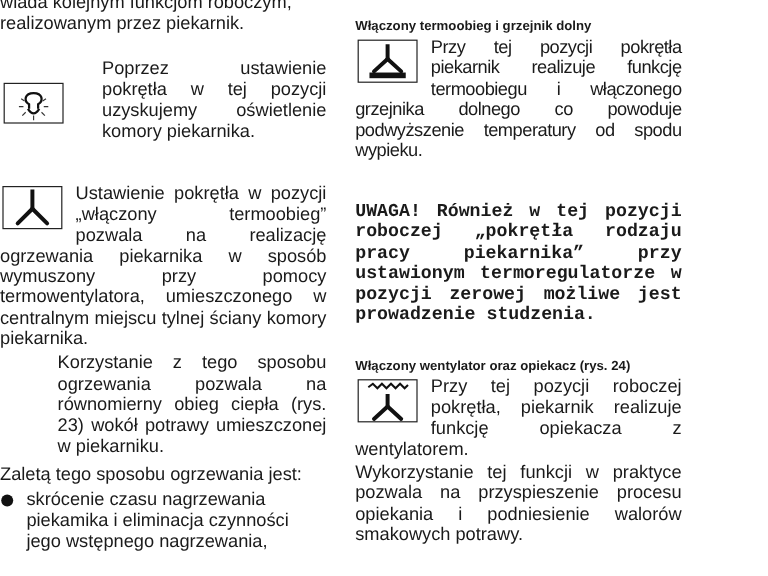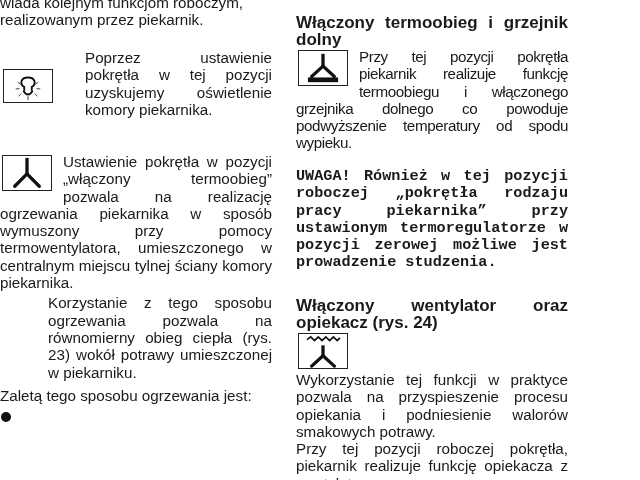--- a/index.html
+++ b/index.html
@@ -5,21 +5,21 @@
   html, body { margin:0; padding:0; }
   body {
     width:640px; height:480px; overflow:hidden; background:#ffffff;
     font-family:"Liberation Sans", sans-serif; color:#1a1a1a;
     position:relative;
   }
   .col { position:absolute; top:0; width:272px; font-size:15.2px; line-height:17.3px; }
   .col.left { left:0; }
   .col.right { left:296px; width:272px; }
   p { margin:0; text-align:justify; }
-  .h { font-weight:bold; font-size:17px; line-height:17px; margin:0; }
+  .h { font-weight:bold; font-size:11px; line-height:17px; margin:0; }
   .section { position:absolute; left:0; width:100%; }
   .icon-box {
     float:left; width:50px; height:34px; border:1.5px solid #222; margin:3px 12px 2px 2px;
     box-sizing:border-box; position:relative;
   }
   .icon-box svg { position:absolute; left:0; top:0; width:100%; height:100%; }
   .bullet-list { list-style:none; margin:0; padding:0; }
   .bullet-list li { position:relative; padding-left:22px; text-align:left; }
   .bullet-list li .dot {
     position:absolute; left:1px; top:4px; width:10px; height:10px; border-radius:50%; background:#111;
@@ -61,20 +61,21 @@
         <line x1="25" y1="19" x2="12" y2="32" stroke="#111" stroke-width="3.5" stroke-linecap="round"></line>
         <line x1="25" y1="19" x2="38" y2="32" stroke="#111" stroke-width="3.5" stroke-linecap="round"></line>
       </svg>
     </div>
     <p>Ustawienie pokrętła w pozycji „włączony termoobieg” pozwala na realizację ogrzewania piekarnika w sposób wymuszony przy pomocy termowentylatora, umieszczonego w centralnym miejscu tylnej ściany komory piekarnika.</p>
     <p style="margin-top:3px;margin-left:48px;">Korzystanie z tego sposobu ogrzewania pozwala na równomierny obieg ciepła (rys. 23) wokół potrawy umieszczonej w piekarniku.</p>
     <p style="margin-top:6px;text-align:left;">Zaletą tego sposobu ogrzewania jest:</p>
     <ul class="bullet-list" style="margin-top:4px;">
       <li>
         <span class="dot"></span>
+        <span>skrócenie czasu nagrzewania piekamika i eliminacja czynności jego wstępnego nagrzewania,</span>
       </li>
     </ul>
   </div>
 </div>
 
 <div class="col right">
 
   <div class="section" style="top:14px;">
     <div class="h" style="text-align:justify;">Włączony  termoobieg  i  grzejnik dolny</div>
     <div class="icon-box" style="margin-top:2px;margin-left:2px;margin-right:11px;height:36px;">
@@ -95,16 +96,16 @@
   <div class="section" style="top:297px;">
     <div class="h" style="text-align:justify;">Włączony   wentylator oraz opiekacz (rys. 24)</div>
     <div class="icon-box" style="margin-top:2px;margin-left:2px;margin-right:11px;height:36px;">
       <svg viewBox="0 0 50 36">
         <polyline points="8,6 12,3 16,7 20,3 24,7 28,3 32,7 36,3 40,7 43,4" fill="none" stroke="#111" stroke-width="1.8"></polyline>
         <line x1="25" y1="12" x2="25" y2="24" stroke="#111" stroke-width="3.5"></line>
         <line x1="25" y1="23" x2="13" y2="34" stroke="#111" stroke-width="3.5" stroke-linecap="round"></line>
         <line x1="25" y1="23" x2="37" y2="34" stroke="#111" stroke-width="3.5" stroke-linecap="round"></line>
       </svg>
     </div>
+    <p>Przy tej pozycji roboczej pokrętła, piekarnik realizuje funkcję opiekacza z wentylatorem.</p>
     <p style="margin-top:2px;clear:both;">Wykorzystanie tej funkcji w praktyce pozwala na przyspieszenie procesu opiekania i podniesienie  walorów smakowych potrawy.</p>
-    <p>Przy tej pozycji roboczej pokrętła, piekarnik realizuje funkcję opiekacza z wentylatorem.</p>
   </div>
 </div>
 
 </body></html>

